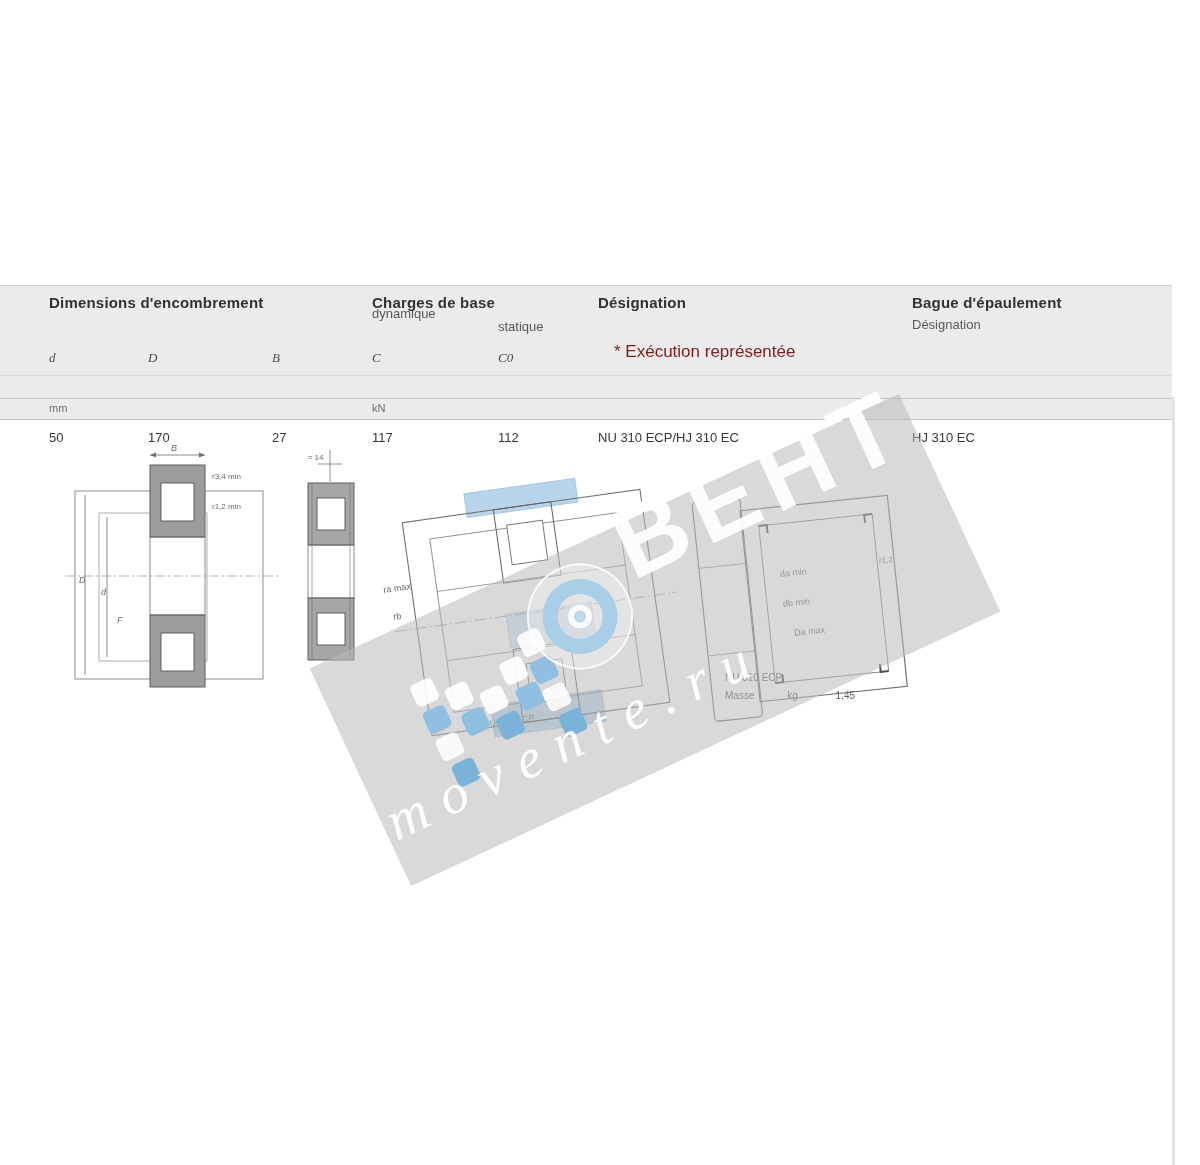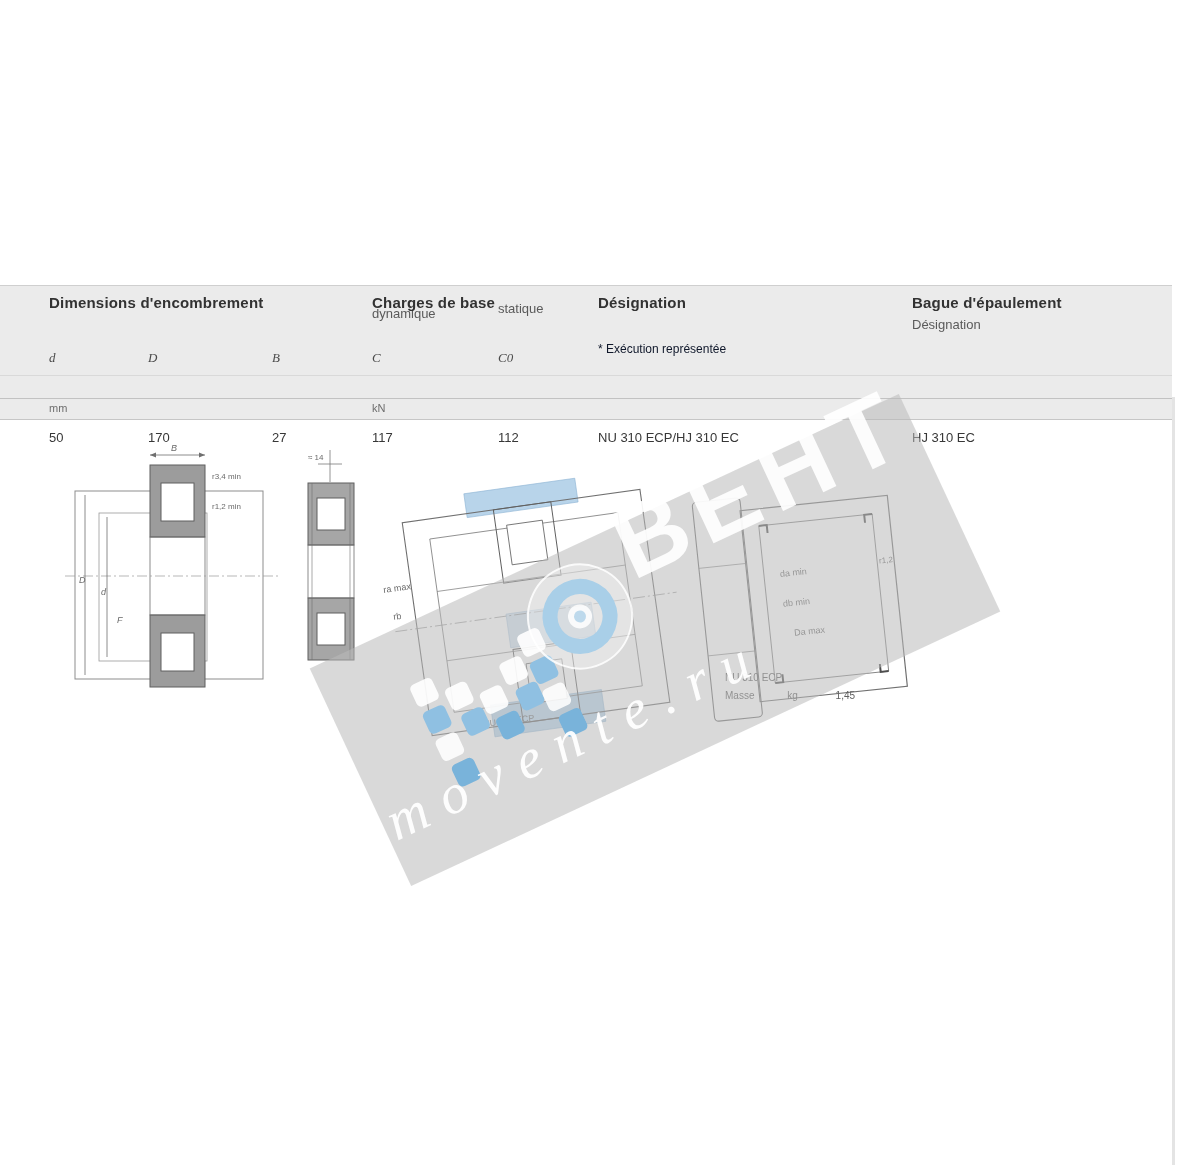--- a/index.html
+++ b/index.html
@@ -13,21 +13,21 @@
   .tbl{position:absolute;left:0;top:285px;width:1172px;}
   .hdr{
     position:relative;height:112px;
     background:#ebebeb;
     border-top:1px solid #cfcfcf;
     border-bottom:1px solid #c2c2c2;
   }
   .hdr .t{position:absolute;font-size:15px;font-weight:bold;color:#323232;letter-spacing:.2px;}
   .hdr .s{position:absolute;font-size:13px;color:#5a5a5a;}
   .hdr .sym{position:absolute;font-size:13px;font-style:italic;color:#4a4a4a;font-family:"Liberation Serif",serif;}
-  .hdr .foot{position:absolute;font-size:12px;color:#0f172a;}
+  .hdr .foot{position:absolute;font-size:17px;color:#7f1d1d;margin-left:16px;}
   .hdr .divline{position:absolute;left:0;right:0;top:89px;height:1px;background:#d9d9d9;}
   .units{position:relative;height:20px;background:#ebebeb;border-bottom:1px solid #c6c6c6;padding-left:35px;}
   .units span{position:absolute;top:3px;font-size:11px;color:#6e6e6e;}
   .datarow{position:relative;height:36px;background:#ffffff;}
   .datarow span{position:absolute;top:10px;font-size:13px;color:#373737;}
   .c-d{left:25px;margin-left:24px;}  .c-D{left:148px;} .c-B{left:272px;}
   .c-C{left:372px;} .c-C0{left:498px;} .c-des{left:598px;} .c-ring{left:912px;}
   .edge-line{position:absolute;left:1172px;top:397px;width:3px;height:768px;background:#e4e4e4;}
   
   .fig{position:absolute;}
@@ -58,21 +58,21 @@
   }
 </style>
 </head>
 <body>
 
 <div class="tbl">
   <div class="hdr">
     <span class="t c-d" style="top:8px;">Dimensions d'encombrement</span>
     <span class="t c-C" style="top:8px;">Charges de base</span>
     <span class="s c-C" style="top:20px;">dynamique</span>
-    <span class="s c-C0" style="top:15px;">statique</span>
+    <span class="s c-C0" style="top:33px;">statique</span>
     <span class="t c-des" style="top:8px;">Désignation</span>
     <span class="foot c-des" style="top:56px;">* Exécution représentée</span>
     <span class="t c-ring" style="top:8px;">Bague d'épaulement</span>
     <span class="s c-ring" style="top:31px;">Désignation</span>
     <span class="sym c-d" style="top:64px;">d</span>
     <span class="sym c-D" style="top:64px;">D</span>
     <span class="sym c-B" style="top:64px;">B</span>
     <span class="sym c-C" style="top:64px;">C</span>
     <span class="sym c-C0" style="top:64px;">C0</span>
     <div class="divline"></div>

